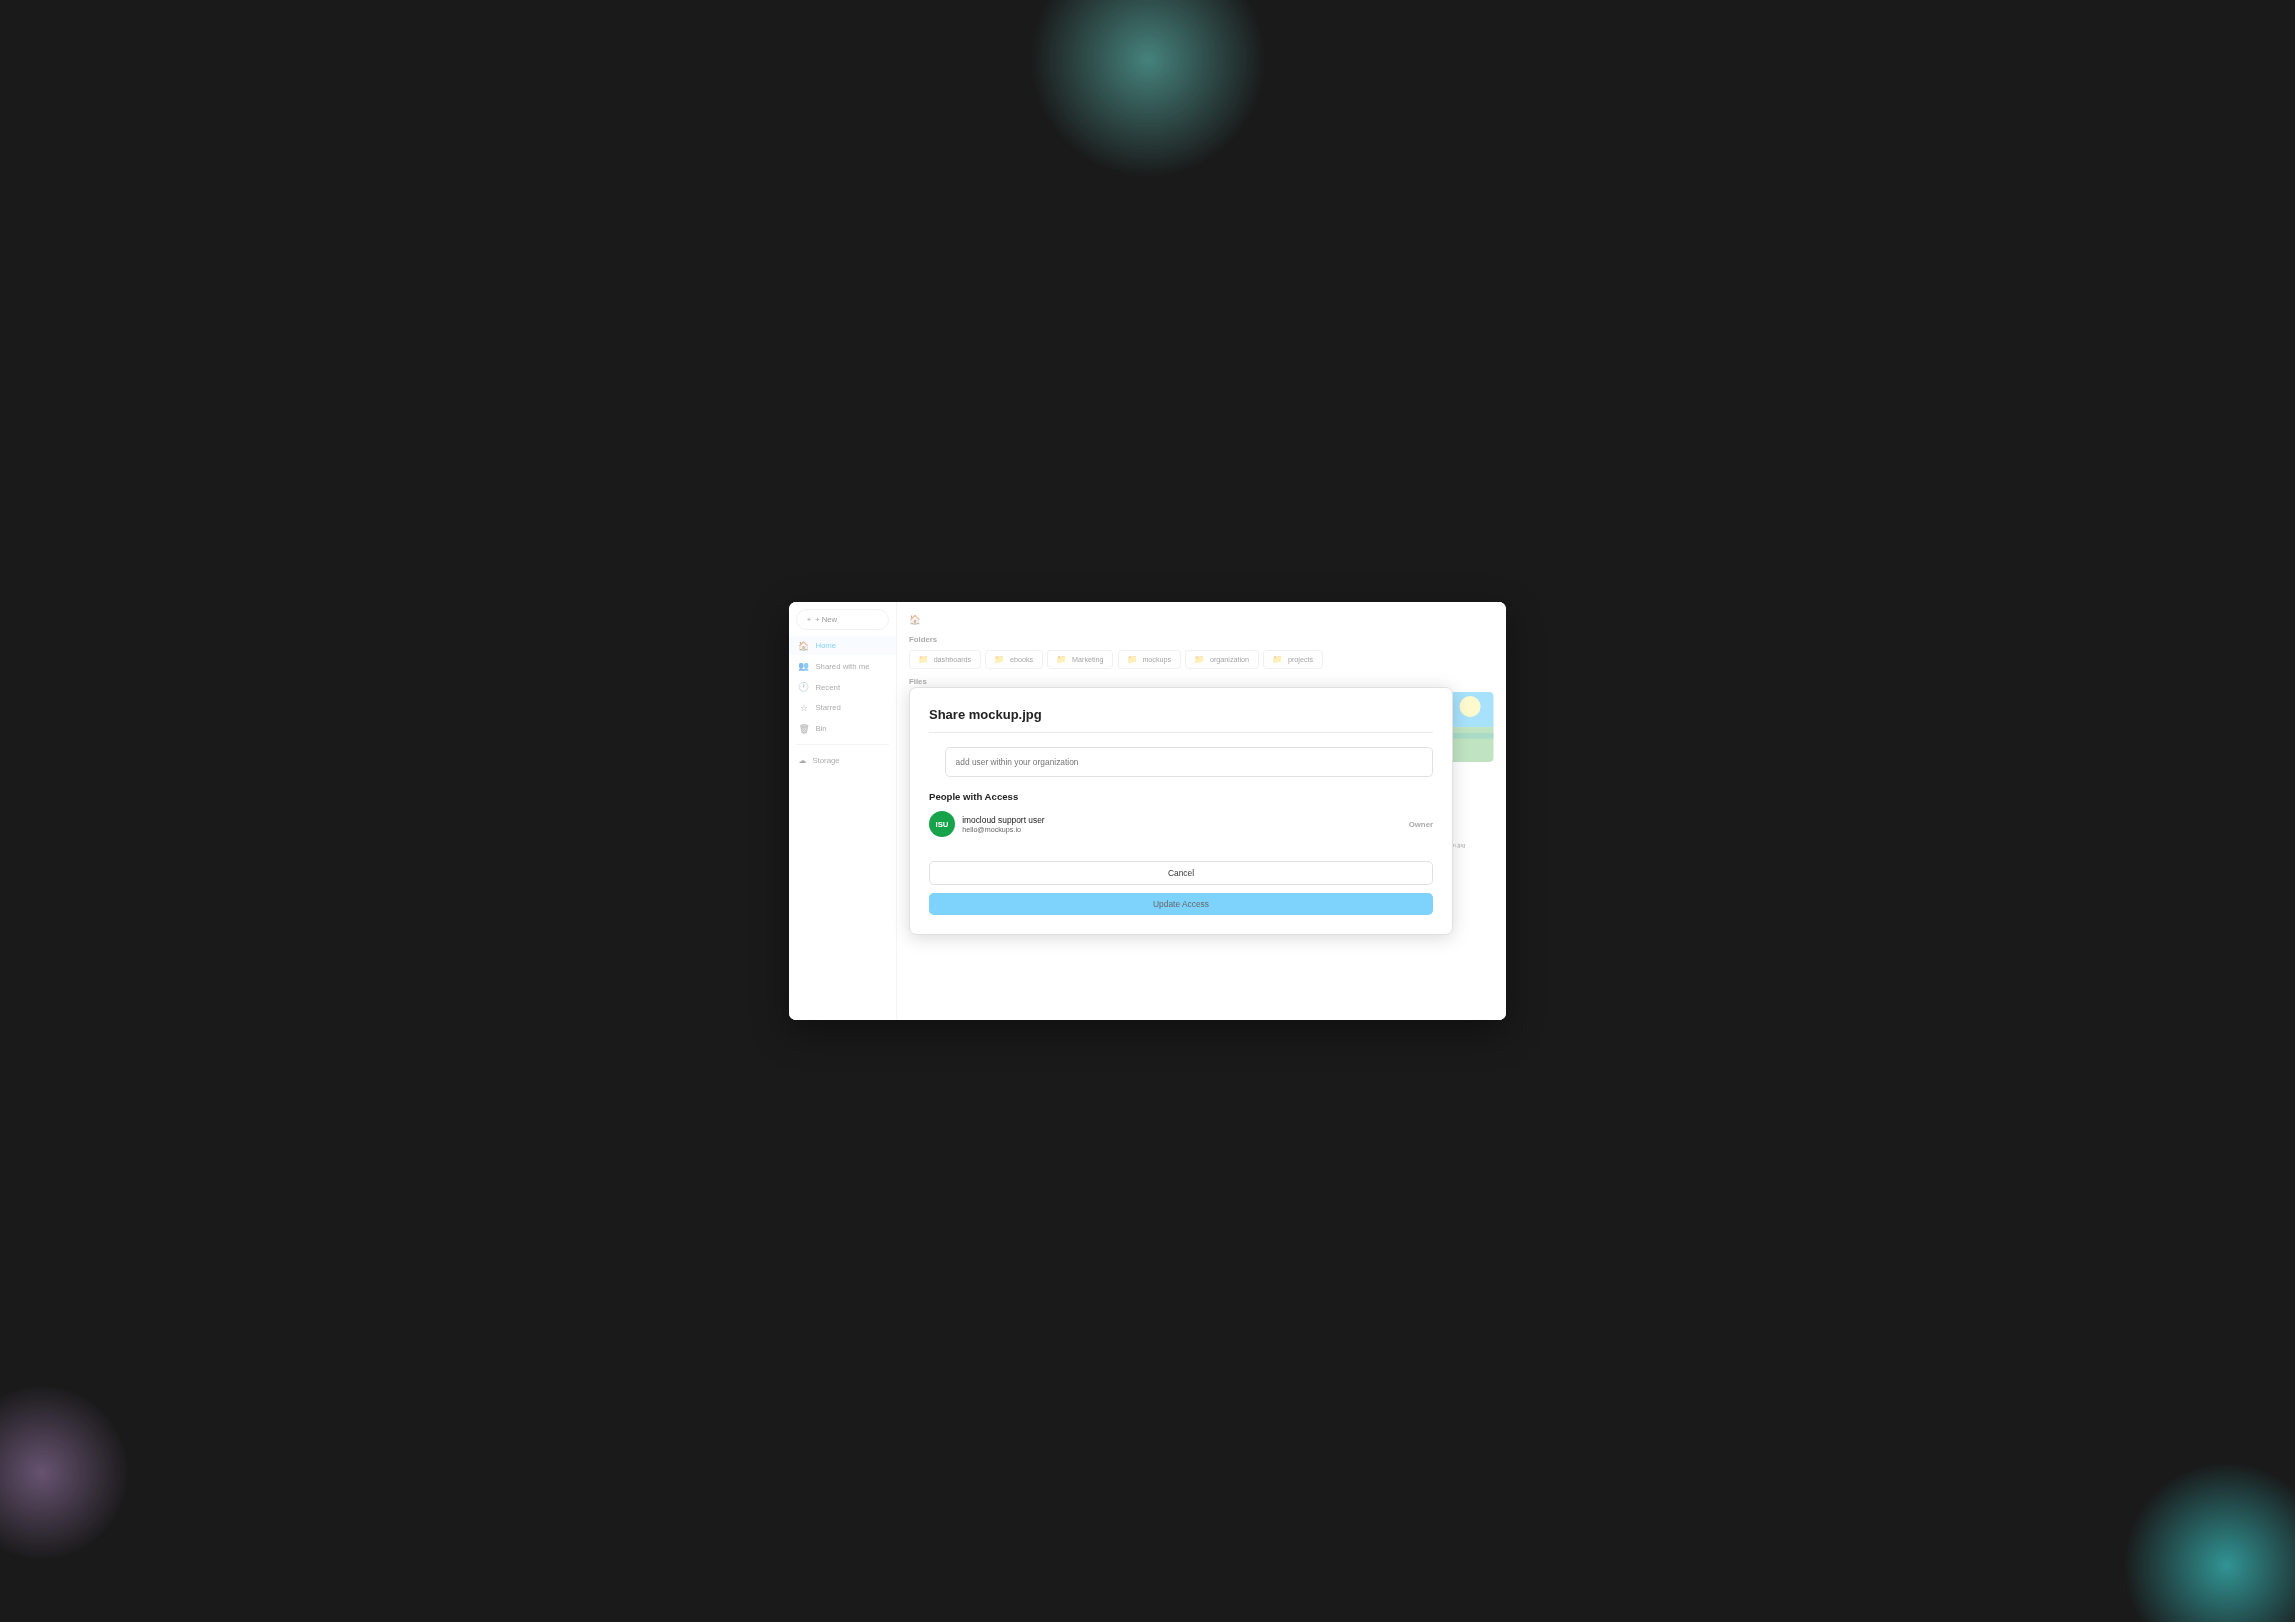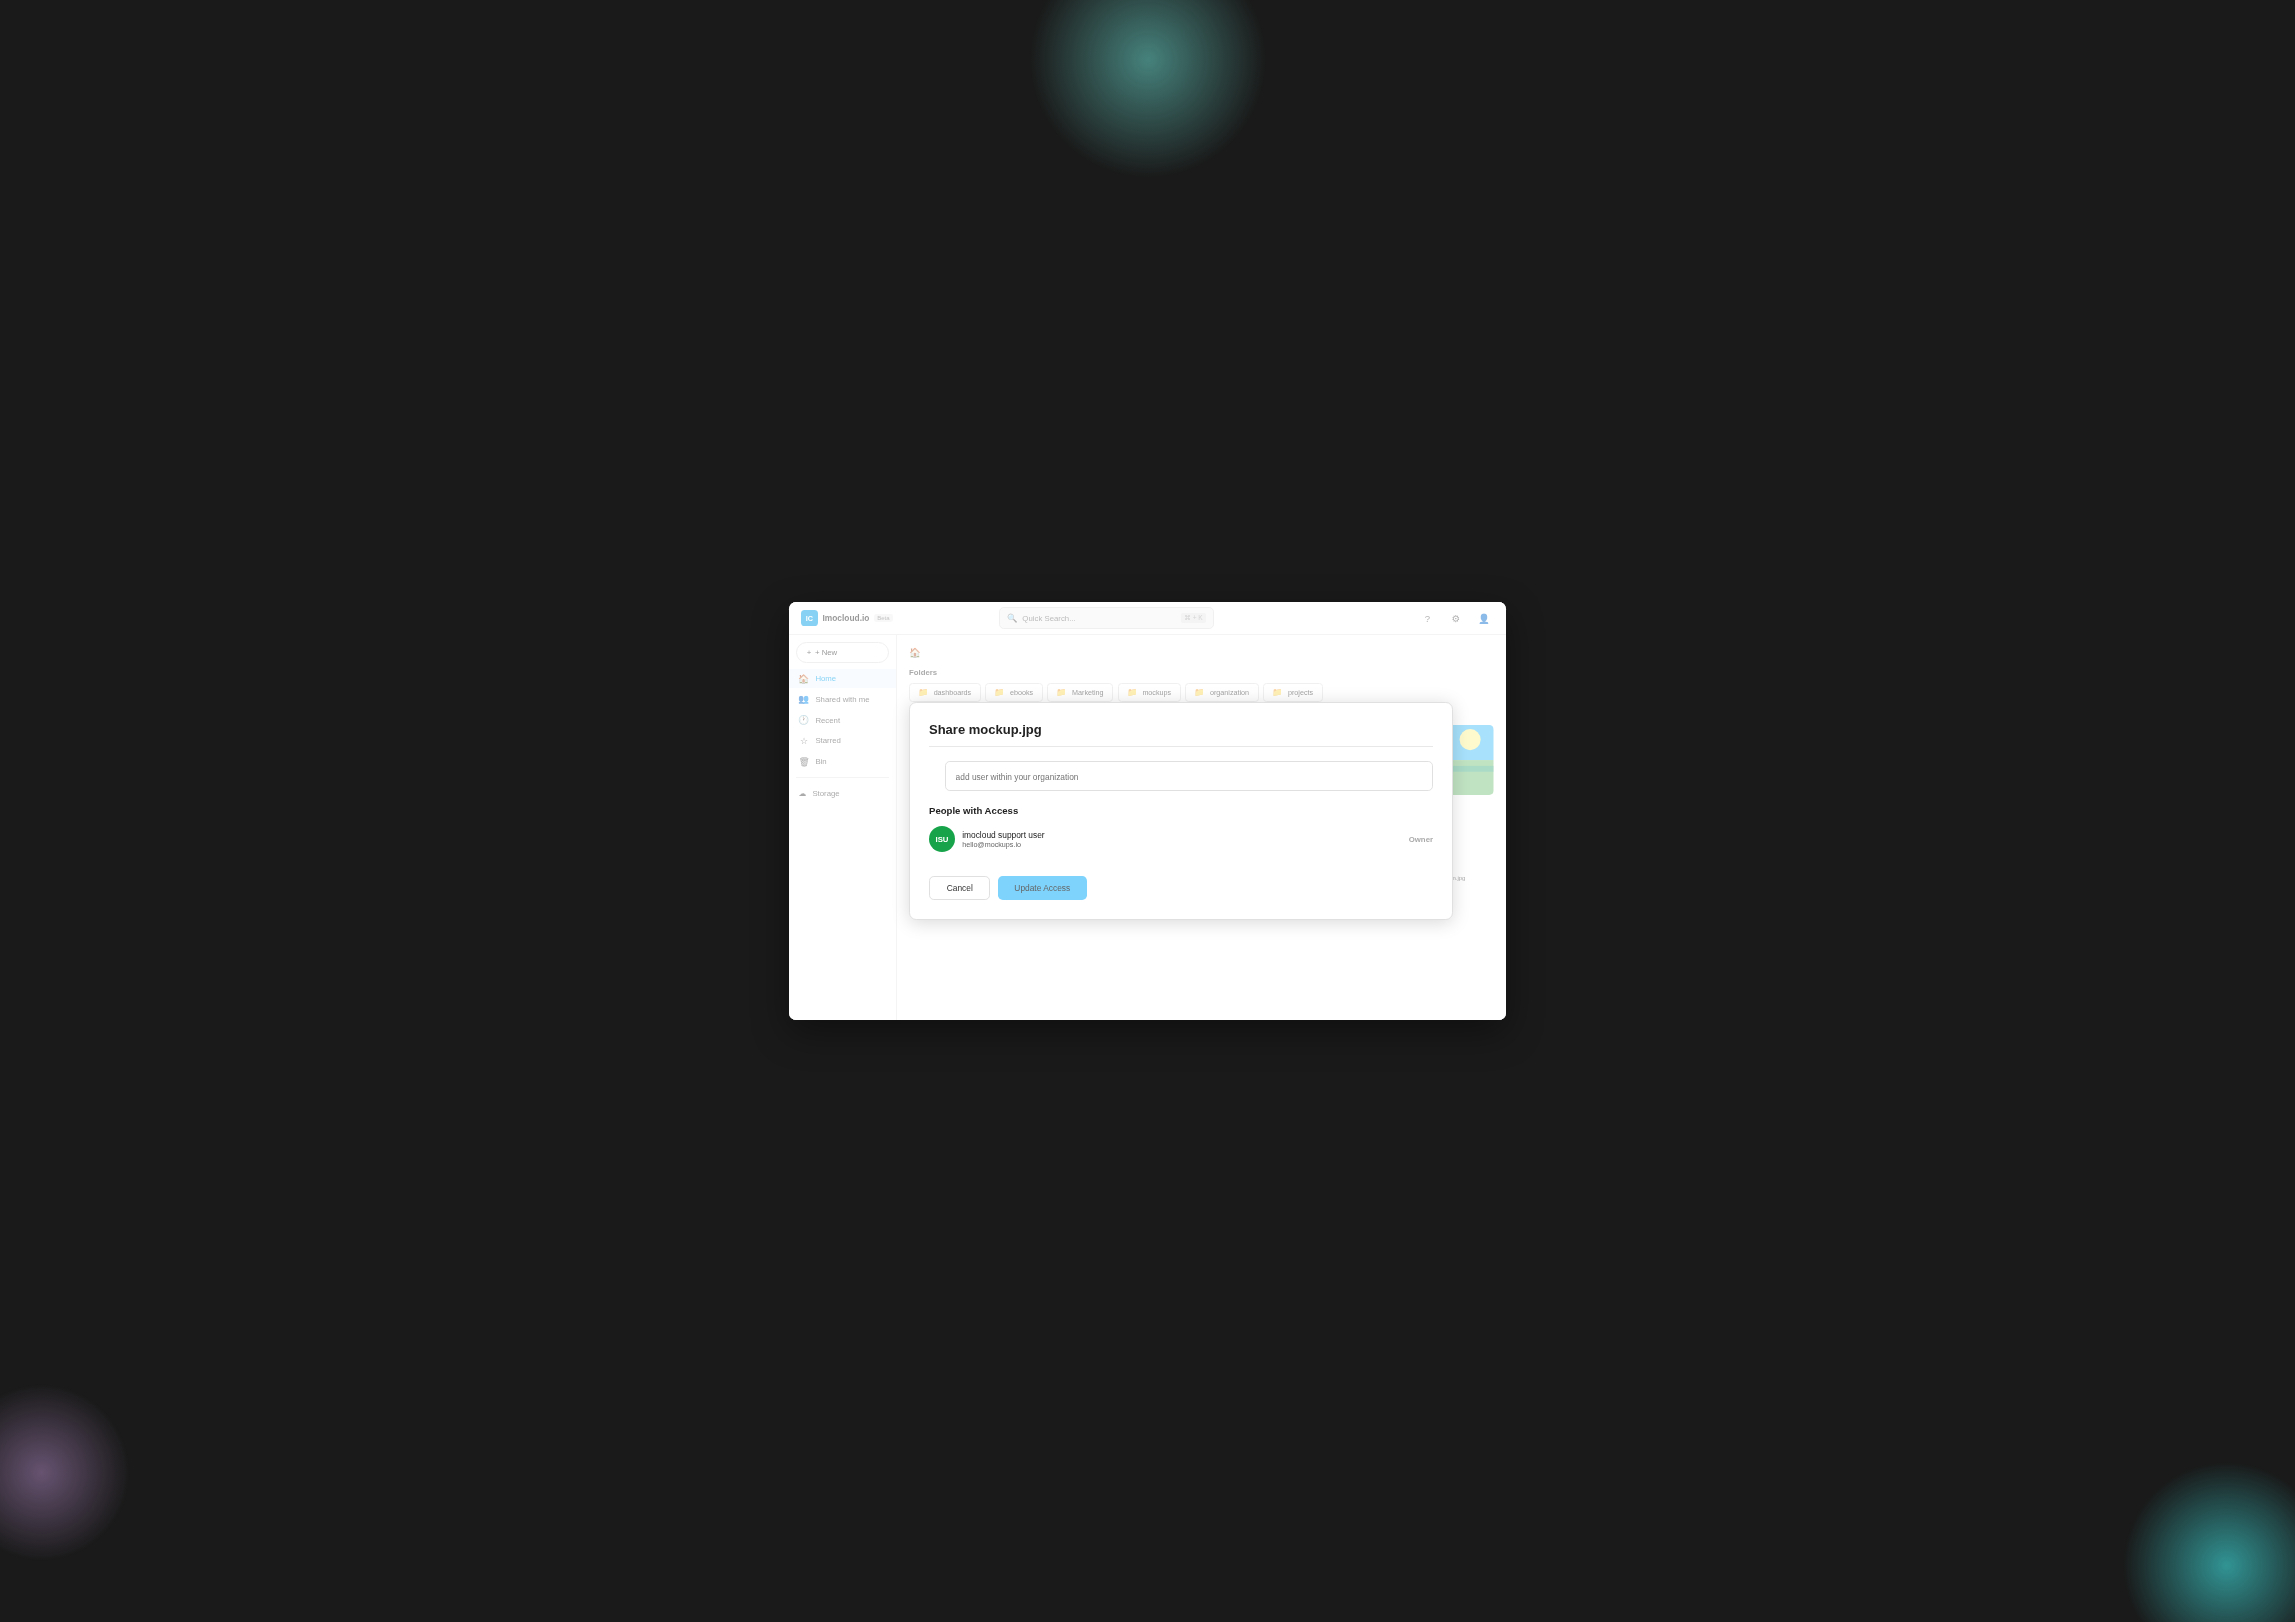--- a/index.html
+++ b/index.html
@@ -369,23 +369,24 @@
       font-size: 7.2px;
       color: #666;
     }
     .person-role {
       font-size: 7.8px;
       color: #aaa;
       font-weight: bold;
     }
     .modal-actions {
       display: flex;
-      justify-content: flex-start;
+      justify-content: space-between;
       gap: 7.2px;
       margin-top: 24px;
+      flex-direction: column;
     }
     .btn-cancel {
       padding: 6px 16.7px;
       border: 0.6px solid #e0e0e0;
       border-radius: 4.8px;
       background: #fff;
       cursor: pointer;
       font-size: 8.4px;
       color: #333;
       font-weight: 500;
@@ -410,37 +411,20 @@
   </style>
 </head>
 <body>
 
 <div class="bg-blob-top"></div>
 <div class="bg-blob-bottom-right"></div>
 <div class="bg-blob-left"></div>
 
 <div class="app-window">
 
-  <div class="header">
-    <div class="logo-area">
-      <div class="logo-icon">IC</div>
-      <span class="logo-text">Imocloud.io</span>
-      <span class="beta-badge">Beta</span>
-    </div>
-    <div class="search-bar">
-      <span class="search-icon-svg">🔍</span>
-      <input class="search-input" type="text" placeholder="Quick Search..." style="">
-      <span class="search-shortcut">⌘ + K</span>
-    </div>
-    <div class="header-actions">
-      <button class="header-icon-btn">?</button>
-      <button class="header-icon-btn">⚙</button>
-      <button class="header-icon-btn">👤</button>
-    </div>
-  </div>
 
   <div class="main-content">
 
     <div class="sidebar">
       <button class="new-btn">
         <span>+</span>
         <span>+ New</span>
       </button>
 
       <div class="sidebar-item active">

